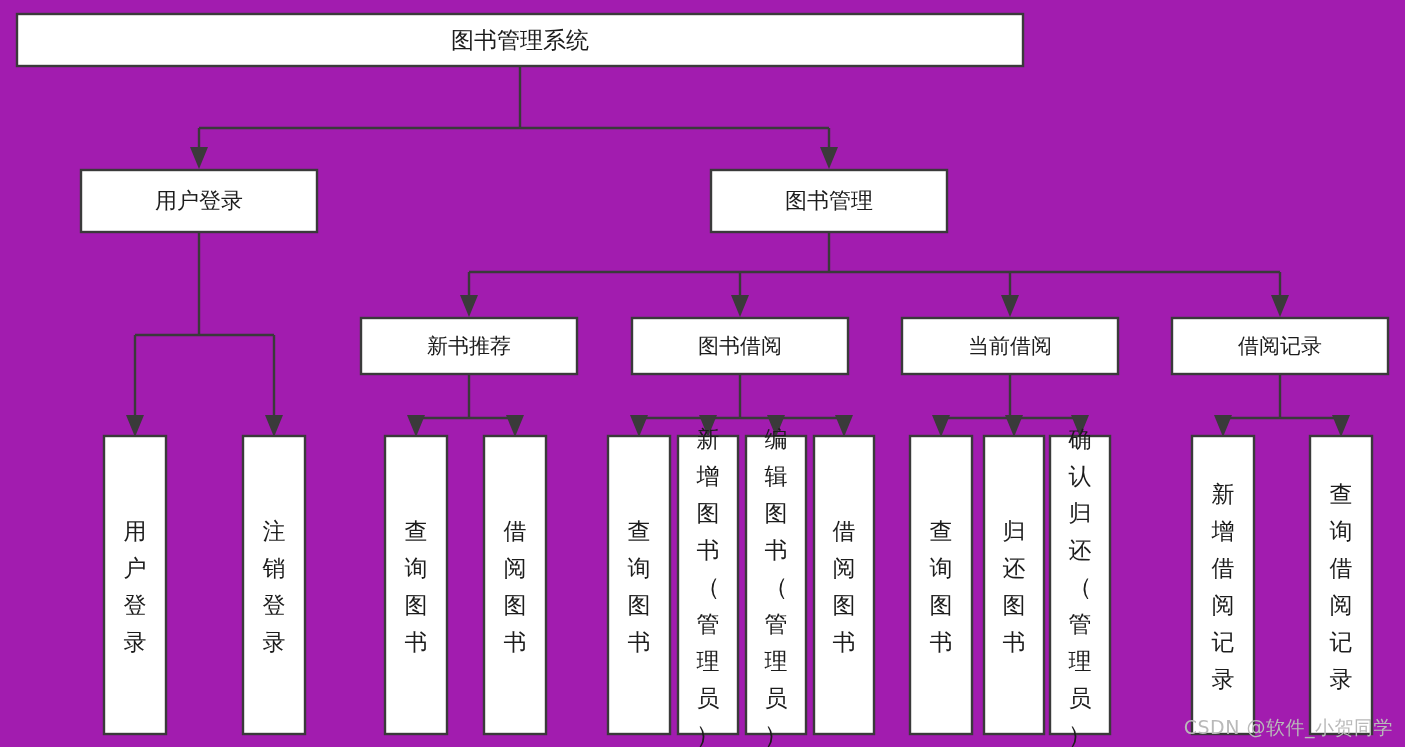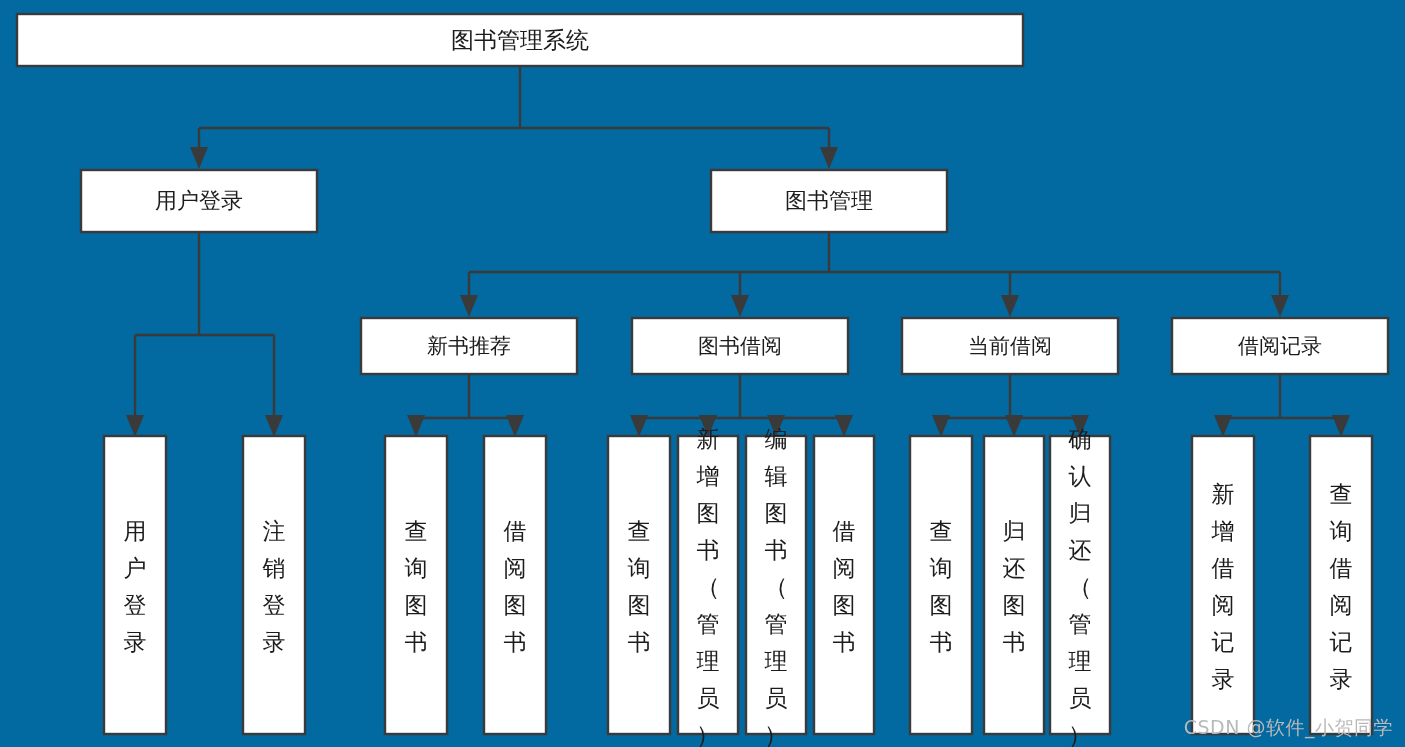--- a/index.html
+++ b/index.html
@@ -11,21 +11,21 @@
   body {
     width: 1405px;
     height: 747px;
     font-family: "DejaVu Sans", "Liberation Sans", sans-serif;
     overflow: hidden;
   }
   #diagram-root {
     position: relative;
     width: 1405px;
     height: 747px;
-    background: #0369a1;
+    background: #a21caf;
   }
   svg#tree-svg {
     position: absolute;
     left: 0;
     top: 0;
     width: 1405px;
     height: 747px;
     display: block;
   }
   .node-box {

